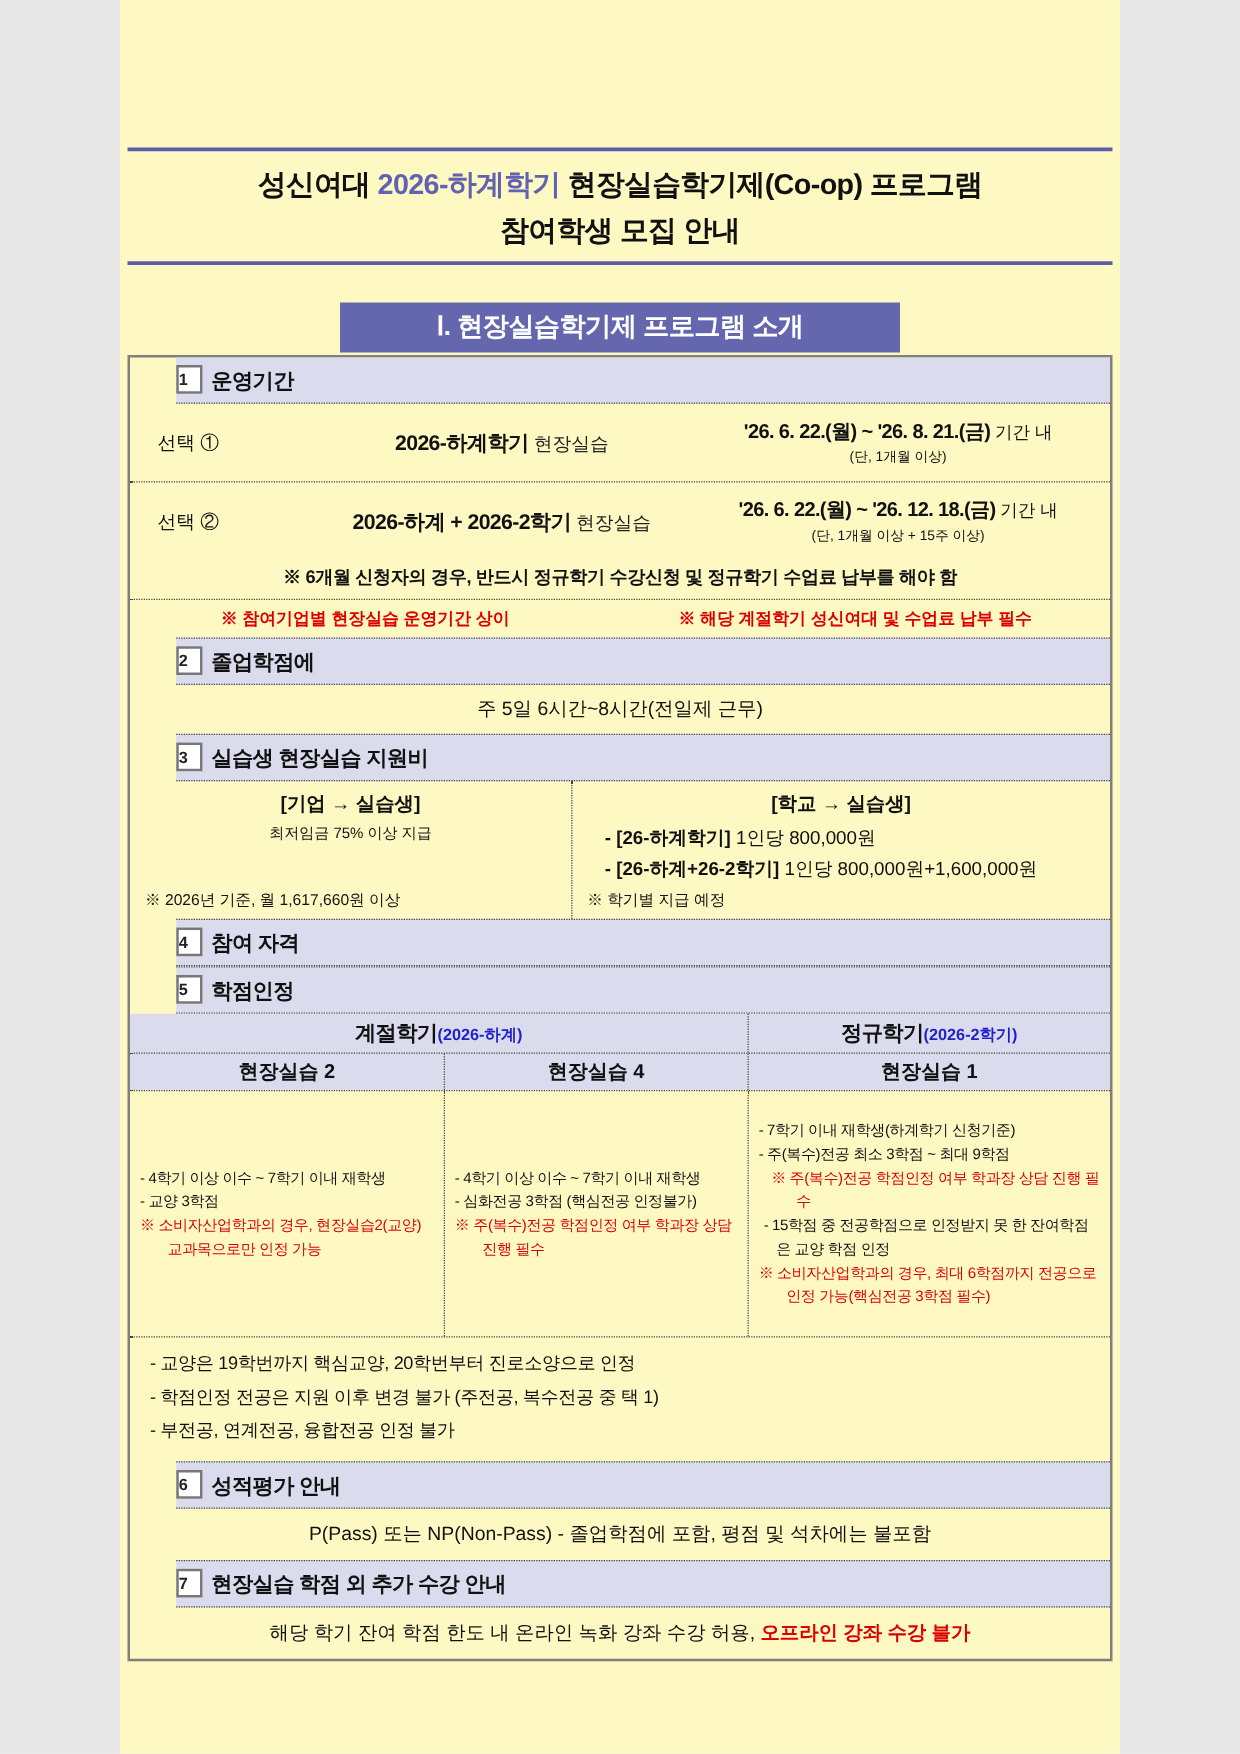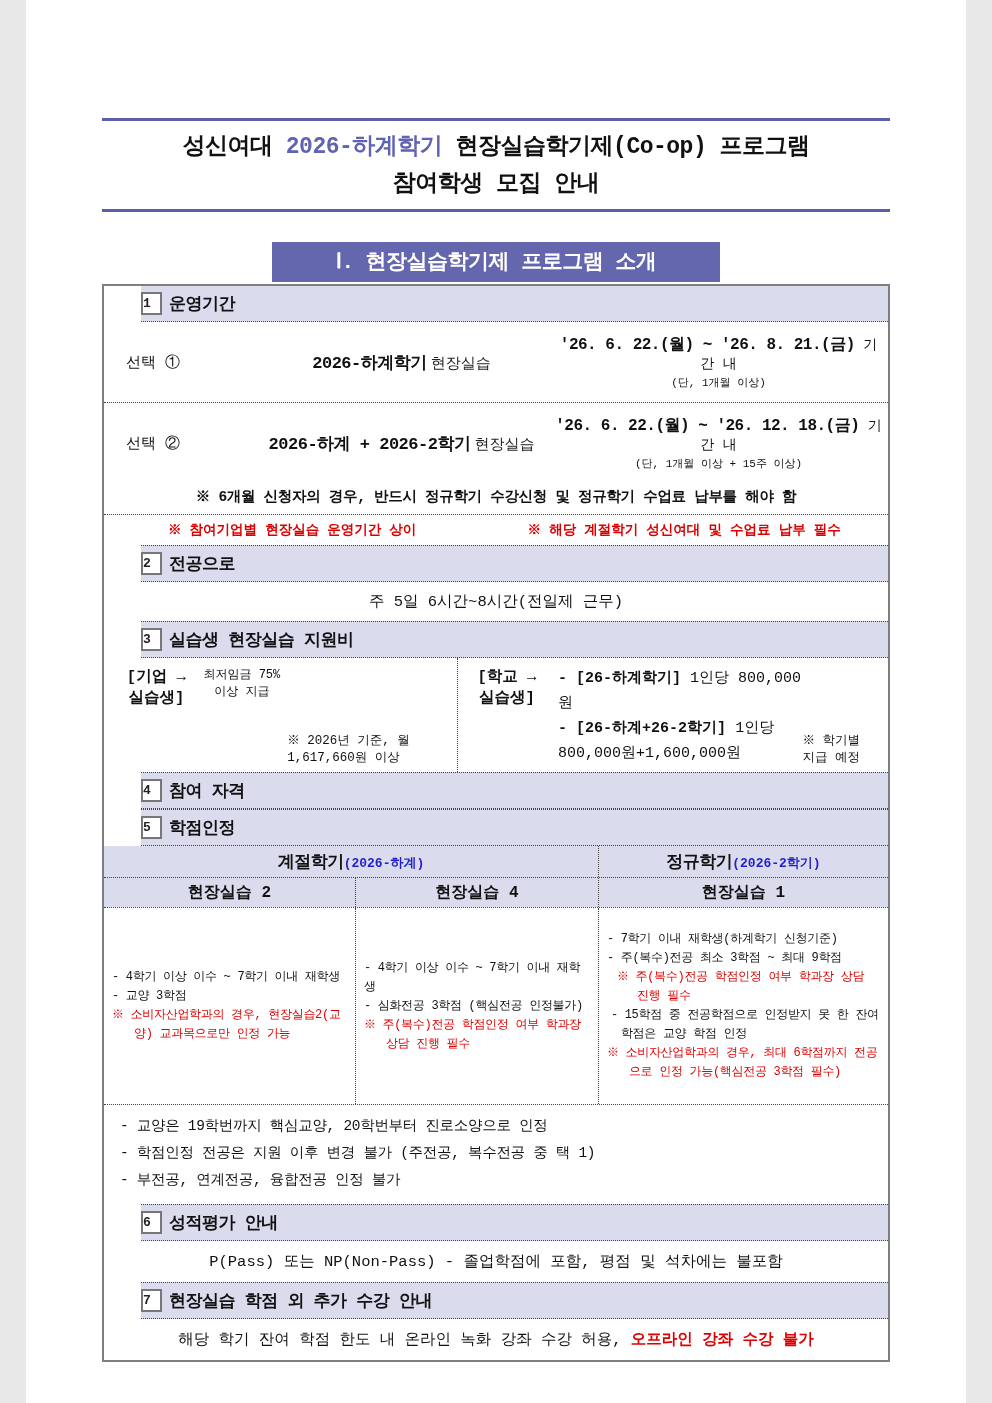--- a/index.html
+++ b/index.html
@@ -1,18 +1,18 @@
 <!DOCTYPE html>
 <html><head>
 <meta charset="utf-8">
 <style>
   html,body { margin:0; padding:0; background:#e8e8e8; }
   .page {
-    width:940px; height:1403px; margin:0 auto; background:#ffffff;
-    font-family:Liberation Mono, monospace; color:#111;
+    width:800px; height:1403px; margin:0 auto; background:#fef9c3;
+    font-family:Liberation Sans, sans-serif; color:#111;
     position:relative; overflow:hidden;
   }
   .inner { width:788px; margin:0 auto; }
 
   
   .top-rule    { border-top:3px solid #5C5EA8; margin-top:118px; }
   .bottom-rule { border-top:3px solid #5C5EA8; margin-top:4px; }
   .doc-title { text-align:center; font-weight:bold; font-size:23px; line-height:37px; margin:8px 0 6px; letter-spacing:-0.5px; }
   .hl { color:#6062B2; }
 
@@ -55,21 +55,21 @@
   .row-pad { padding:6px 0; }
 
   .red { color:#DD0000; }
   .rednote-row { display:grid; grid-template-columns:48% 52%; padding:6px 0; }
   .rednote-row div { text-align:center; font-weight:bold; font-size:13.5px; }
 
   .center-row { text-align:center; padding:9px 0; font-size:15.5px; }
 
   
   .support-grid { display:grid; grid-template-columns:45% 55%; }
-  .support-grid .cell { padding:8px 12px 6px; display:flex; }
+  .support-grid .cell { padding:8px 12px 6px; display:flex; flex-direction:column; }
   .support-grid .cell.right { border-left:1px dotted #444; }
   .support-heading { text-align:center; font-weight:bold; font-size:15.5px; margin-bottom:4px; }
   .support-body { text-align:center; font-size:12px; }
   .support-items { font-size:15px; line-height:25px; padding-left:14px; }
   .support-note { font-size:12.5px; margin-top:auto; padding-top:14px; }
   .cell.right .support-note { padding-top:4px; }
 
   
   .elig { padding:8px 14px 10px; line-height:26px; font-size:15.5px; letter-spacing:-0.3px; }
   .elig .l1 { font-weight:bold; }
@@ -139,21 +139,21 @@
         </div>
         <div class="opt-note">※ 6개월 신청자의 경우, 반드시 정규학기 수강신청 및 정규학기 수업료 납부를 해야 함</div>
       </div>
 
       <div class="rednote-row dotted-top">
         <div class="red">※ 참여기업별 현장실습 운영기간 상이</div>
         <div class="red">※ 해당 계절학기 성신여대 및 수업료 납부 필수</div>
       </div>
 
       <div class="band">
-        <span class="boxnum">2</span><span>전공으로</span>
+        <span class="boxnum">2</span><span>졸업학점에</span>
       </div>
       <div class="center-row">주 5일 6시간~8시간(전일제 근무)</div>
 
       <div class="band">
         <span class="boxnum">3</span><span>실습생 현장실습 지원비</span>
       </div>
       <div class="support-grid">
         <div class="cell">
           <div class="support-heading">[기업 → 실습생]</div>
           <div class="support-body">최저임금 75% 이상 지급</div>

